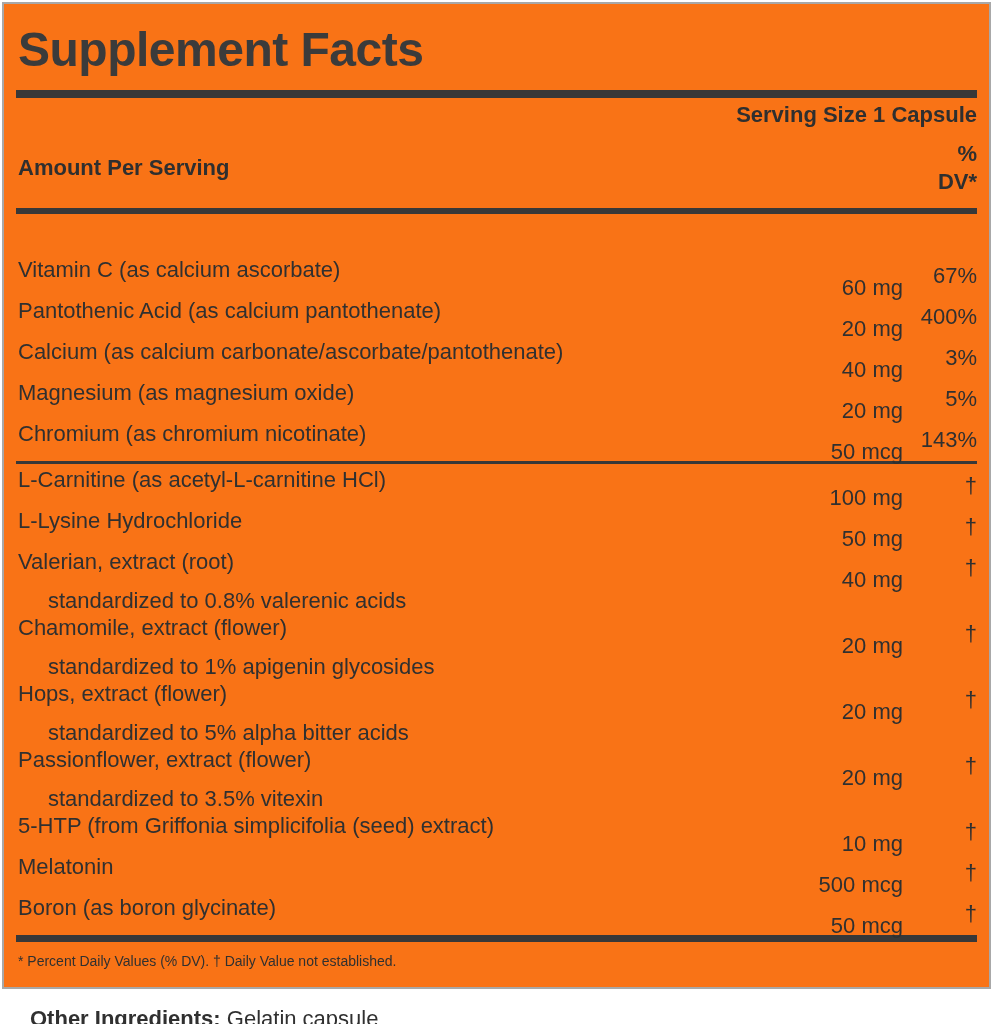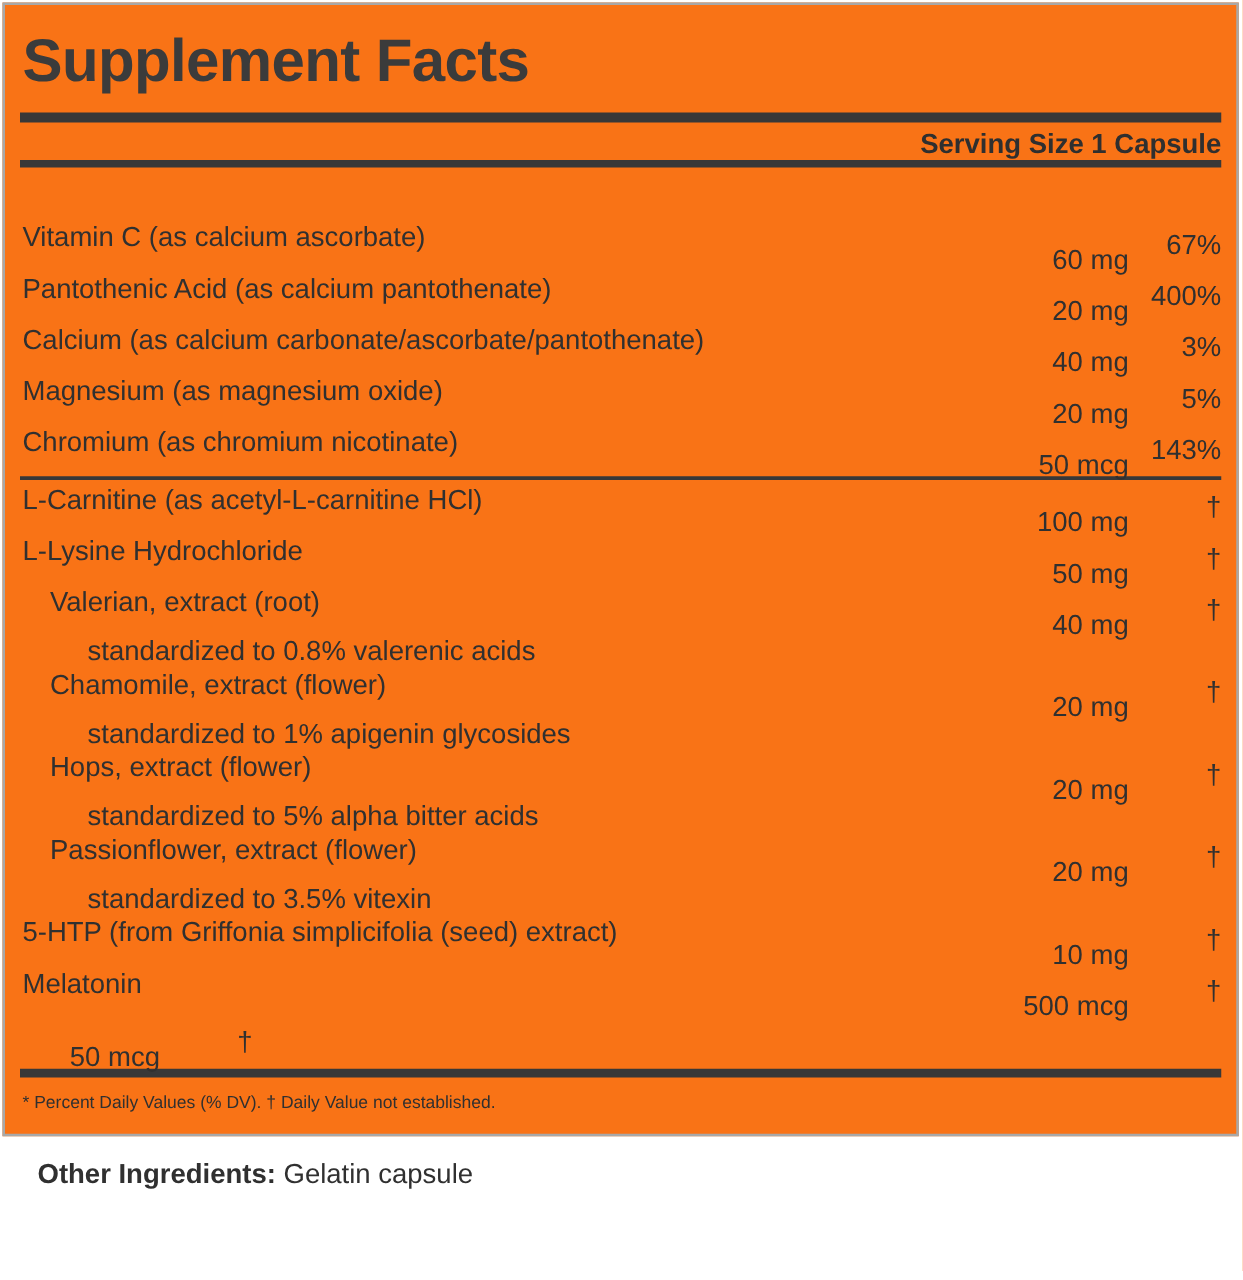--- a/index.html
+++ b/index.html
@@ -50,21 +50,21 @@
   }
   .hdr-right {
     font-weight: bold;
     font-size: 22px;
     line-height: 28px;
     text-align: right;
     color: #2f2f2f;
   }
   .rows { padding-top: 42px; }
   .row { margin-bottom: 14px; }
-  .row.has-sub { margin-bottom: 0; margin-left: 22px; }
+  .row.has-sub { margin-bottom: 0; }
   .row-main {
     display: flex;
     align-items: baseline;
     font-size: 22px;
     line-height: 27px;
   }
   .row-name { flex: 1; padding-left: 2px; }
   .row-amount {
     width: 112px;
     text-align: right;
@@ -106,20 +106,27 @@
 <body>
 
 <div class="panel">
 
   <div class="title">Supplement Facts</div>
 
   <div class="bar bar-title"></div>
 
   <div class="serving">Serving Size 1 Capsule</div>
 
+  <div class="hdr">
+    <span class="hdr-left">Amount Per Serving</span>
+    <span class="hdr-right">
+      <span>%</span><br>
+      <span>DV*</span>
+    </span>
+  </div>
 
   <div class="bar bar-header"></div>
 
   <div class="rows">
   <div class="row">
     <div class="row-main">
       <span class="row-name">Vitamin C (as calcium ascorbate)</span>
       <span class="row-amount">60 mg</span>
       <span class="row-dv">67%</span>
     </div>
@@ -229,20 +236,21 @@
     <div class="row-main">
       <span class="row-name">Melatonin</span>
       <span class="row-amount">500 mcg</span>
       <span class="row-dv">†</span>
     </div>
 
   </div>
 
   <div class="row">
     <div class="row-main">
+      <span class="row-name">Boron (as boron glycinate)</span>
       <span class="row-amount">50 mcg</span>
       <span class="row-dv">†</span>
     </div>
 
   </div>
 </div>
 
   <div class="bar bar-foot"></div>
 
   <div class="footnote">* Percent Daily Values (% DV). † Daily Value not established.</div>

